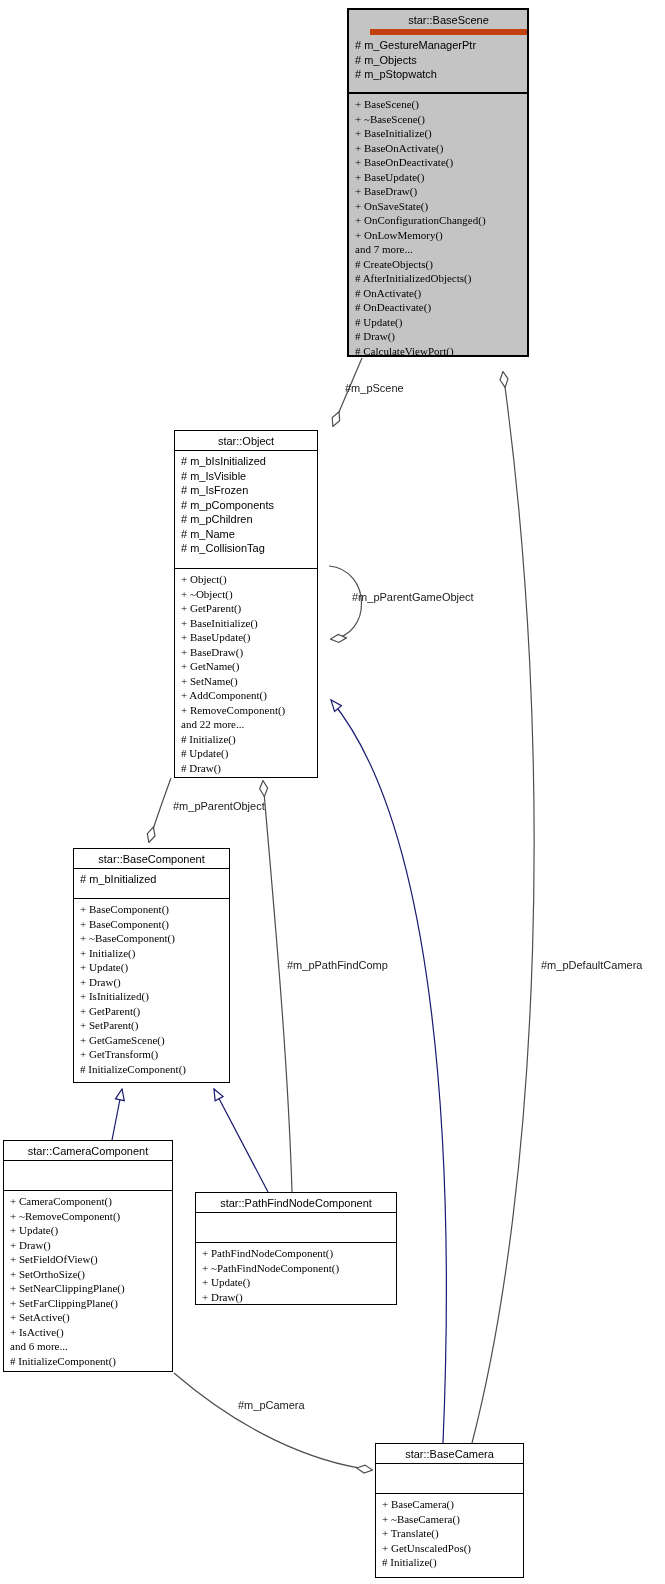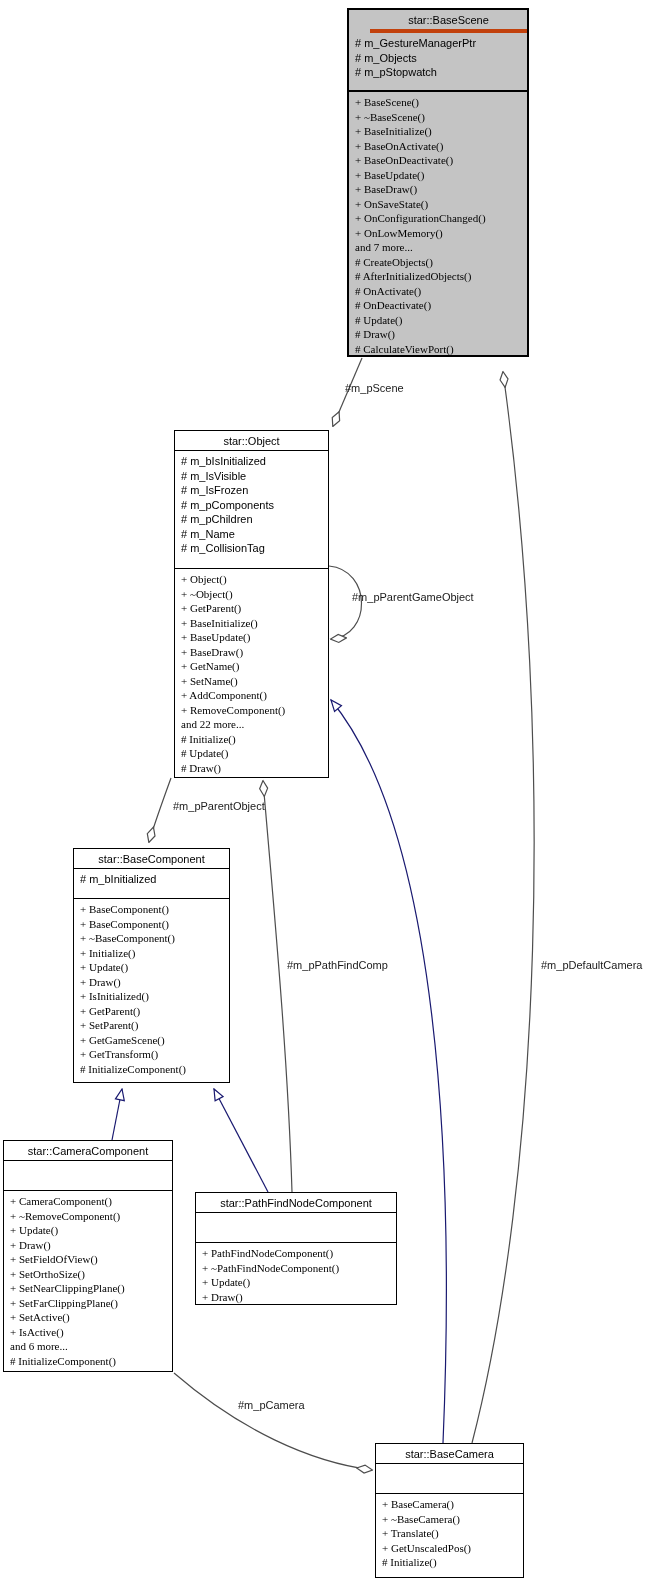--- a/index.html
+++ b/index.html
@@ -22,21 +22,21 @@
     border:2px solid #000000;
   }
   .class-title{
     flex:0 0 auto;
     text-align:center;
     padding:4px 2px 3px 2px;
     border-bottom:1px solid #000000;
     white-space:nowrap;
     overflow:hidden;
   }
-  .highlight .class-title{border-bottom:4px solid #c2410c;margin-left:21px;}
+  .highlight .class-title{border-bottom:6px solid #c2410c;margin-left:21px;}
   .attrs{
     flex:0 0 auto;
     padding:3px 0 2px 0;
     border-bottom:1px solid #000000;
     overflow:hidden;
   }
   .highlight .attrs{border-bottom:2px solid #000000;}
   .methods{
     flex:1 1 auto;
     padding:3px 0 4px 0;
@@ -45,21 +45,21 @@
   }
   .row{
     line-height:14.5px;
     padding:0 4px 0 6px;
     white-space:nowrap;
   }
 
   
   #box-basescene      {left:347px; top:8px;    width:182px; height:349px;}
   #box-basescene .attrs{height:52px;}
-  #box-object         {left:174px; top:430px;  width:155px; height:348px;}
+  #box-object         {left:174px; top:430px;  width:144px; height:348px;}
   #box-object .attrs  {height:112px;}
   #box-basecomponent  {left:73px;  top:848px;  width:157px; height:235px;}
   #box-basecomponent .attrs{height:24px;}
   #box-cameracomponent{left:3px;   top:1140px; width:170px; height:232px;}
   #box-cameracomponent .attrs{height:24px;}
   #box-pathfindnode   {left:195px; top:1192px; width:202px; height:113px;}
   #box-pathfindnode .attrs{height:24px;}
   #box-basecamera     {left:375px; top:1443px; width:149px; height:135px;}
   #box-basecamera .attrs{height:24px;}
 

